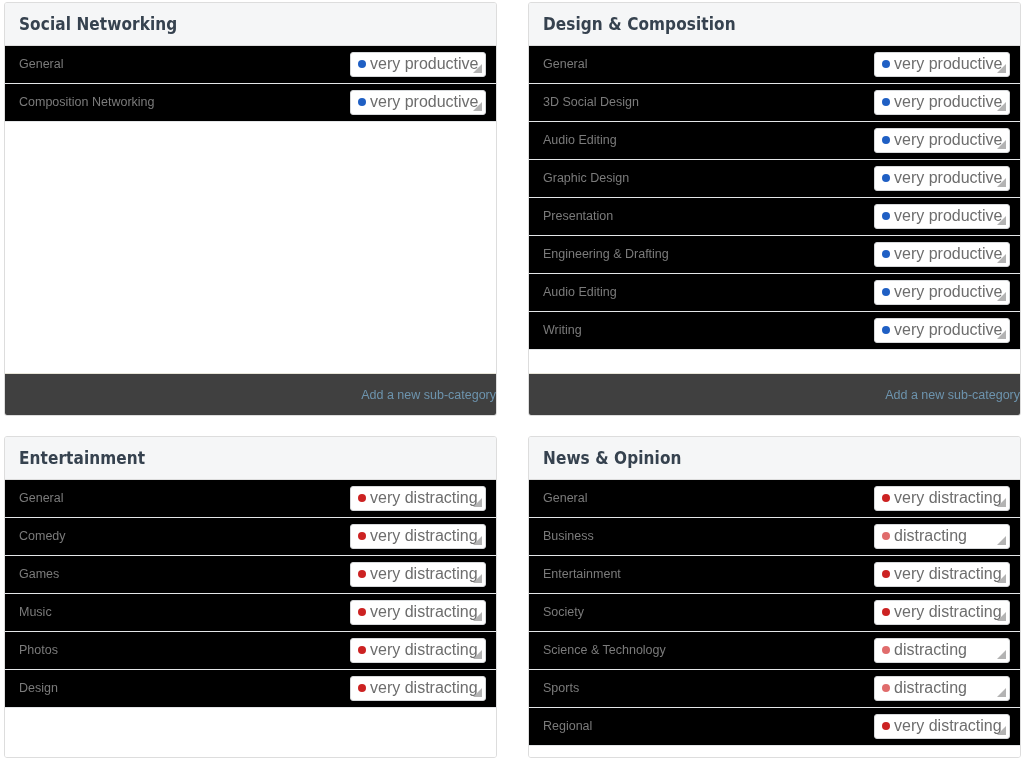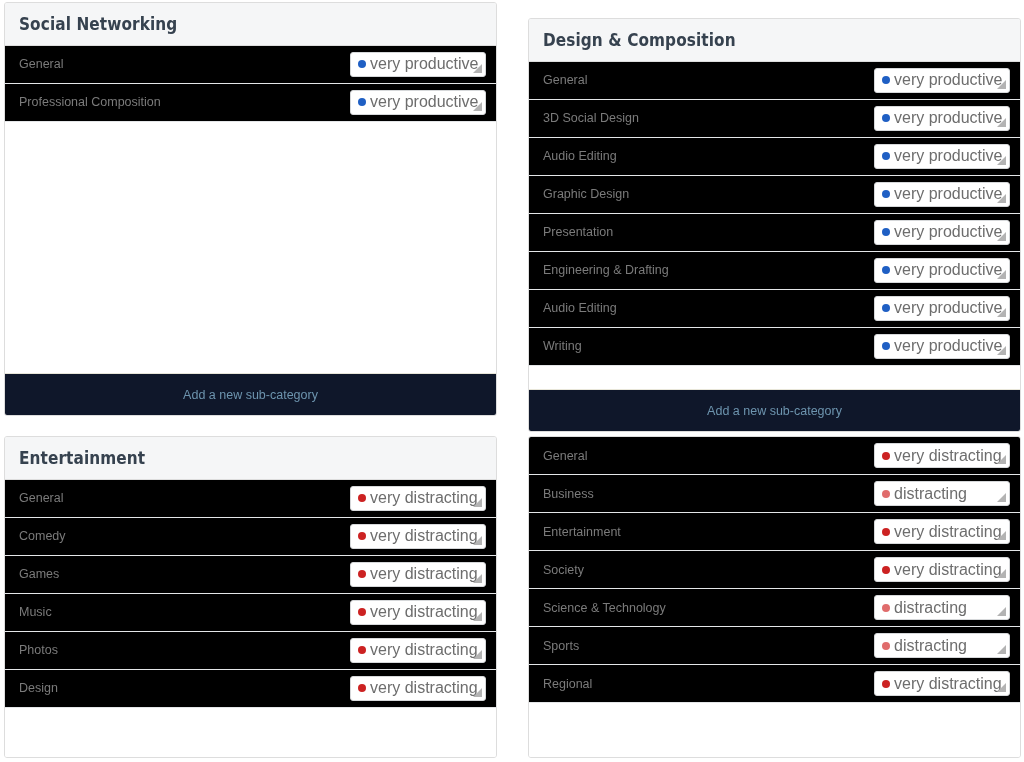--- a/index.html
+++ b/index.html
@@ -27,21 +27,21 @@
 
   .panel {
     background: #ffffff;
     border: 1px solid #dddddd;
     border-radius: 3px;
     display: flex;
     flex-direction: column;
     overflow: hidden;
   }
   .panel.p1 { height: 414px; }
-  .panel.p2 { height: 414px; margin-top: 16px; }
+  .panel.p2 { height: 414px; }
   .panel.p3 { height: 322px; }
   .panel.p4 { height: 322px; }
 
   .panel-header {
     background: #f5f6f7;
     border-bottom: 1px solid #dddddd;
     padding: 12px 14px 11px 14px;
     flex: 0 0 auto;
   }
   .panel-title {
@@ -108,23 +108,23 @@
     position: absolute;
     right: 3px;
     bottom: 3px;
     width: 0; height: 0;
     border-left: 9px solid transparent;
     border-bottom: 9px solid #b3b3b3;
   }
 
   .panel-footer {
     flex: 0 0 auto;
-    background: #0f172a;
+    background: #404040;
     border-top: 1px solid #e8e6d9;
-    text-align: center;
+    text-align: right;
     padding: 11px 0 12px 0;
   }
   .footer-link {
     font-size: 12.5px;
     color: #6d94ae;
     text-decoration: none;
     cursor: pointer;
   }
   .spacer { flex: 1 1 auto; background: #ffffff; }
 </style>
@@ -139,21 +139,21 @@
       <div class="panel-body">
         <div class="row">
           <span class="row-label">General</span>
           <div class="select-ctl">
             <span class="dot" style="background: rgb(31, 95, 196);"></span>
             <span class="select-text">very productive</span>
             <span class="resize-handle"></span>
           </div>
         </div>
         <div class="row">
-          <span class="row-label">Professional Composition</span>
+          <span class="row-label">Composition Networking</span>
           <div class="select-ctl">
             <span class="dot" style="background: rgb(31, 95, 196);"></span>
             <span class="select-text">very productive</span>
             <span class="resize-handle"></span>
           </div>
         </div>
       </div>
       <div class="spacer"></div>
       <div class="panel-footer"><a class="footer-link">Add a new sub-category</a></div>
     </div>
@@ -279,20 +279,23 @@
           <span class="row-label">Design</span>
           <div class="select-ctl">
             <span class="dot" style="background: rgb(204, 34, 34);"></span>
             <span class="select-text">very distracting</span>
             <span class="resize-handle"></span>
           </div>
         </div>
       </div>
     </div>
     <div class="panel p4">
+      <div class="panel-header">
+        <div class="panel-title">News &amp; Opinion</div>
+      </div>
       <div class="panel-body">
         <div class="row">
           <span class="row-label">General</span>
           <div class="select-ctl">
             <span class="dot" style="background: rgb(204, 34, 34);"></span>
             <span class="select-text">very distracting</span>
             <span class="resize-handle"></span>
           </div>
         </div>
         <div class="row">

